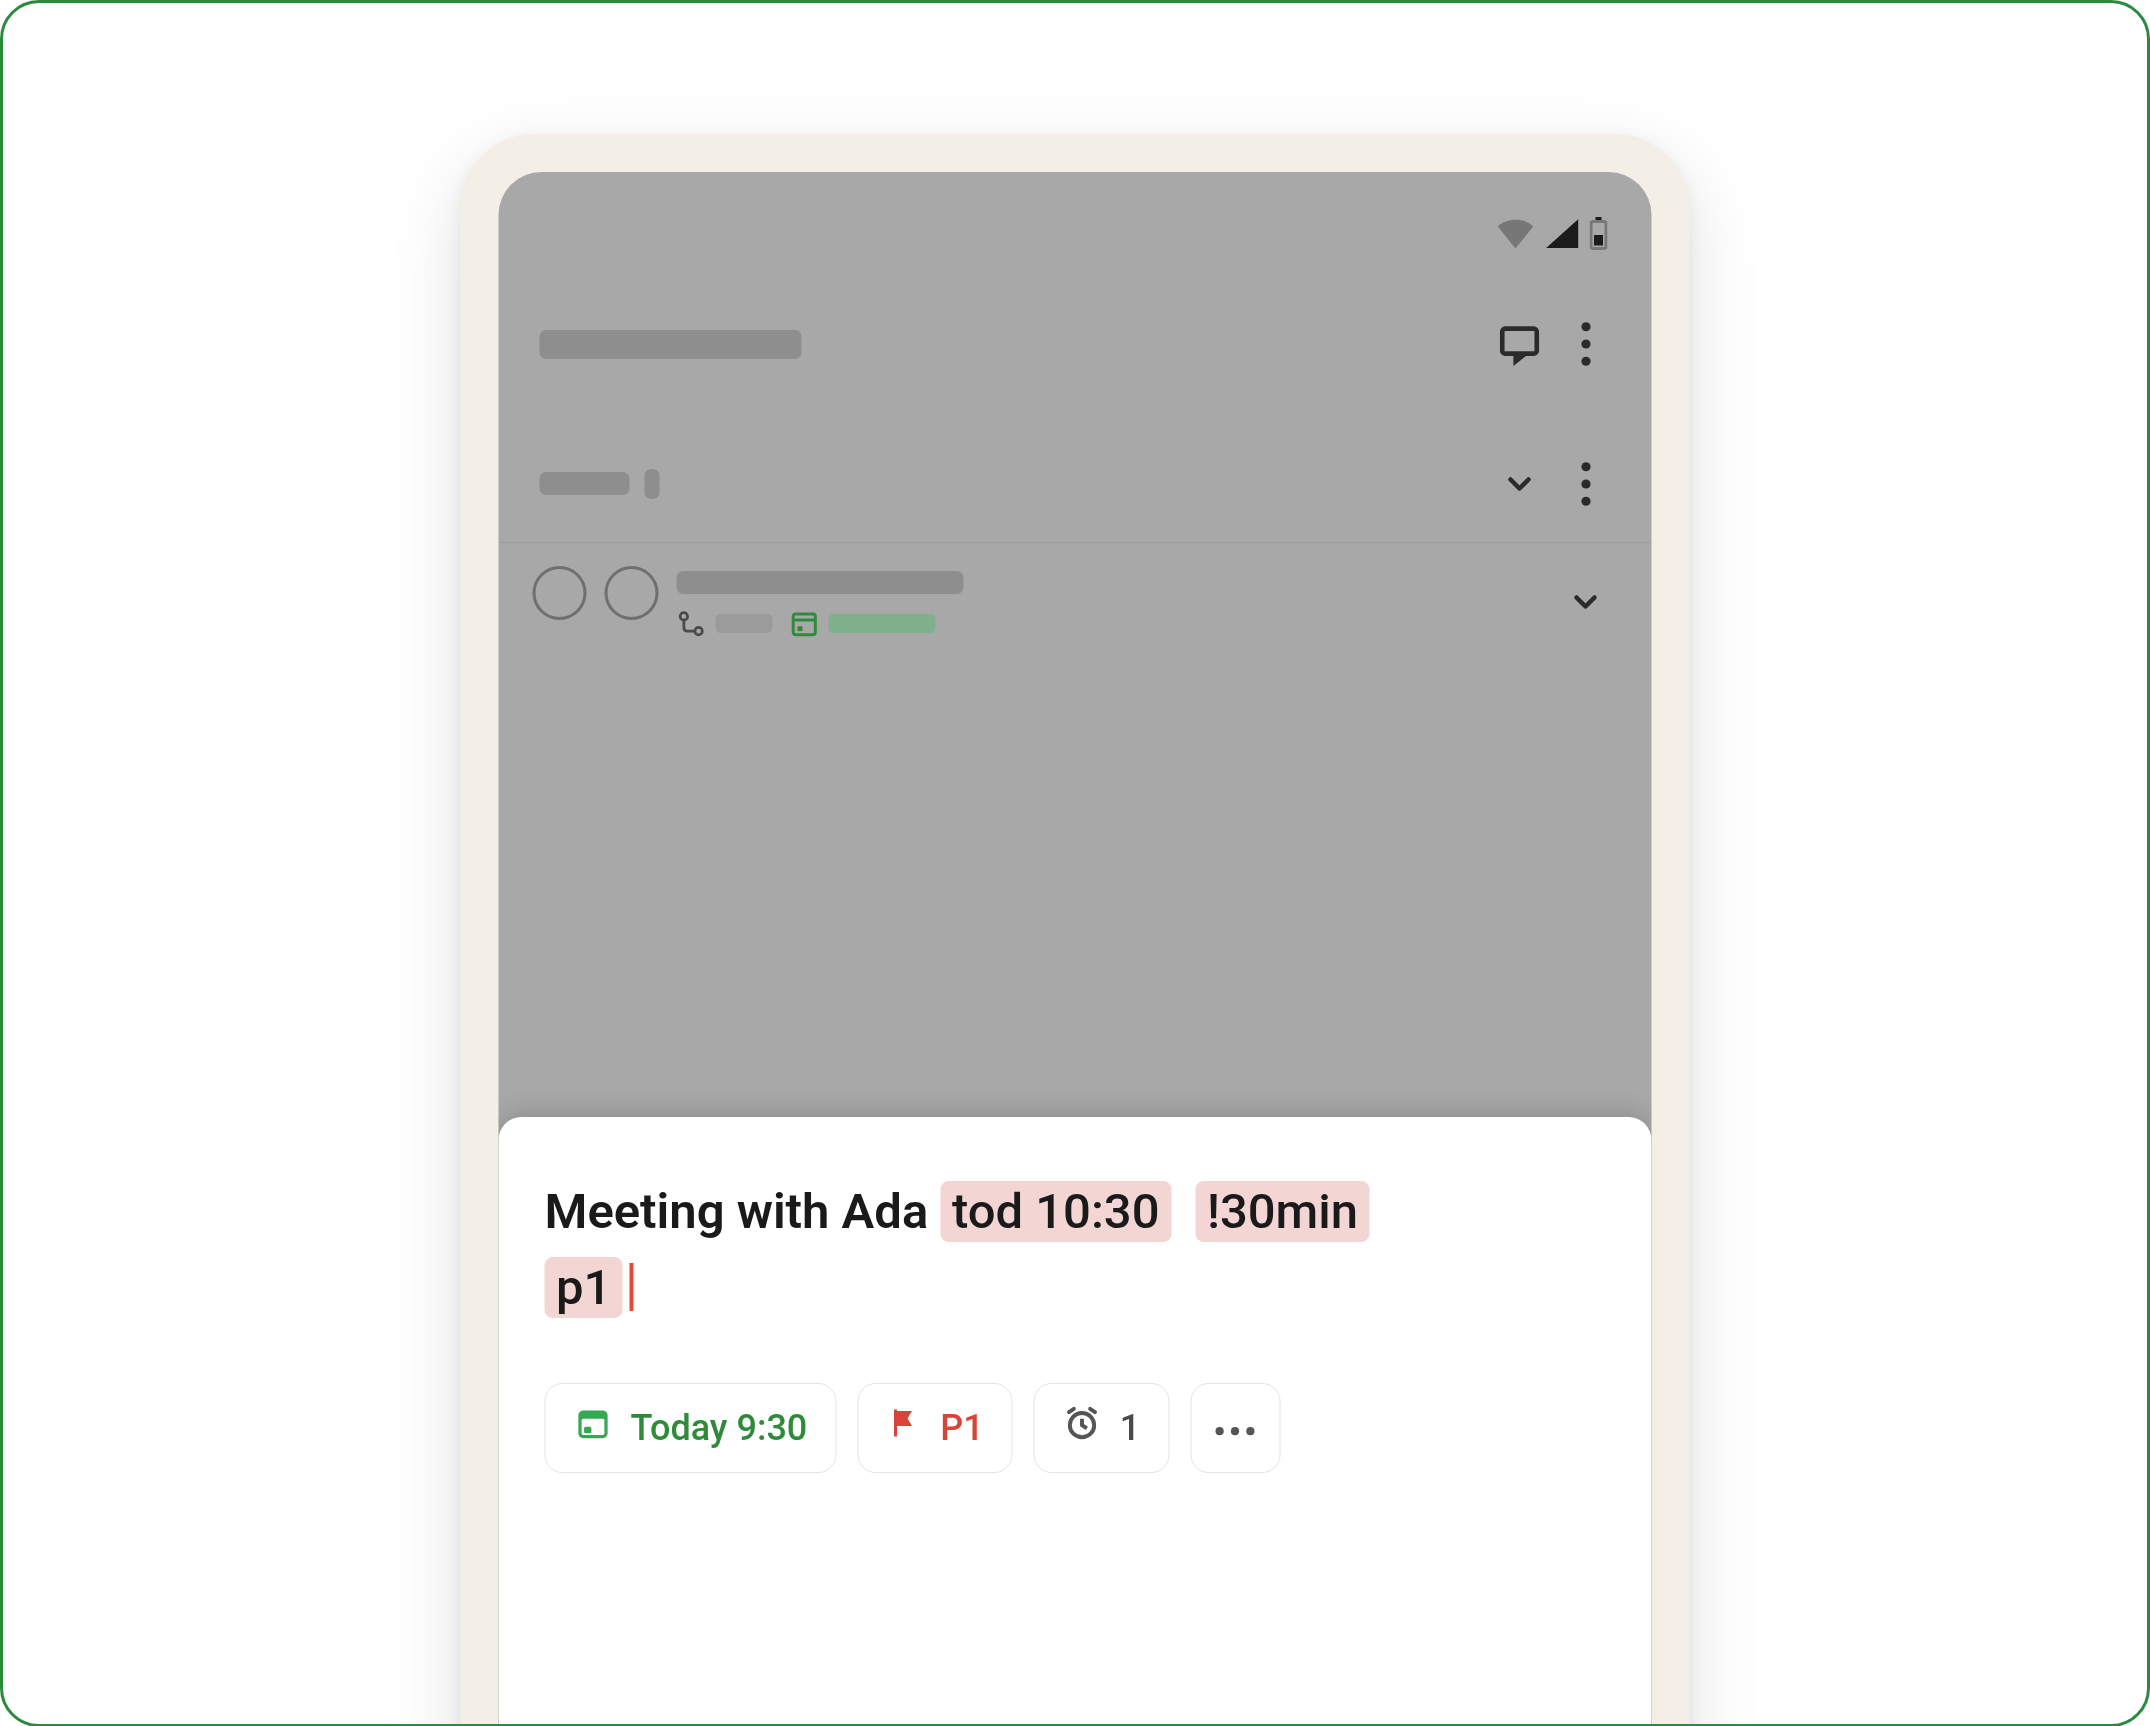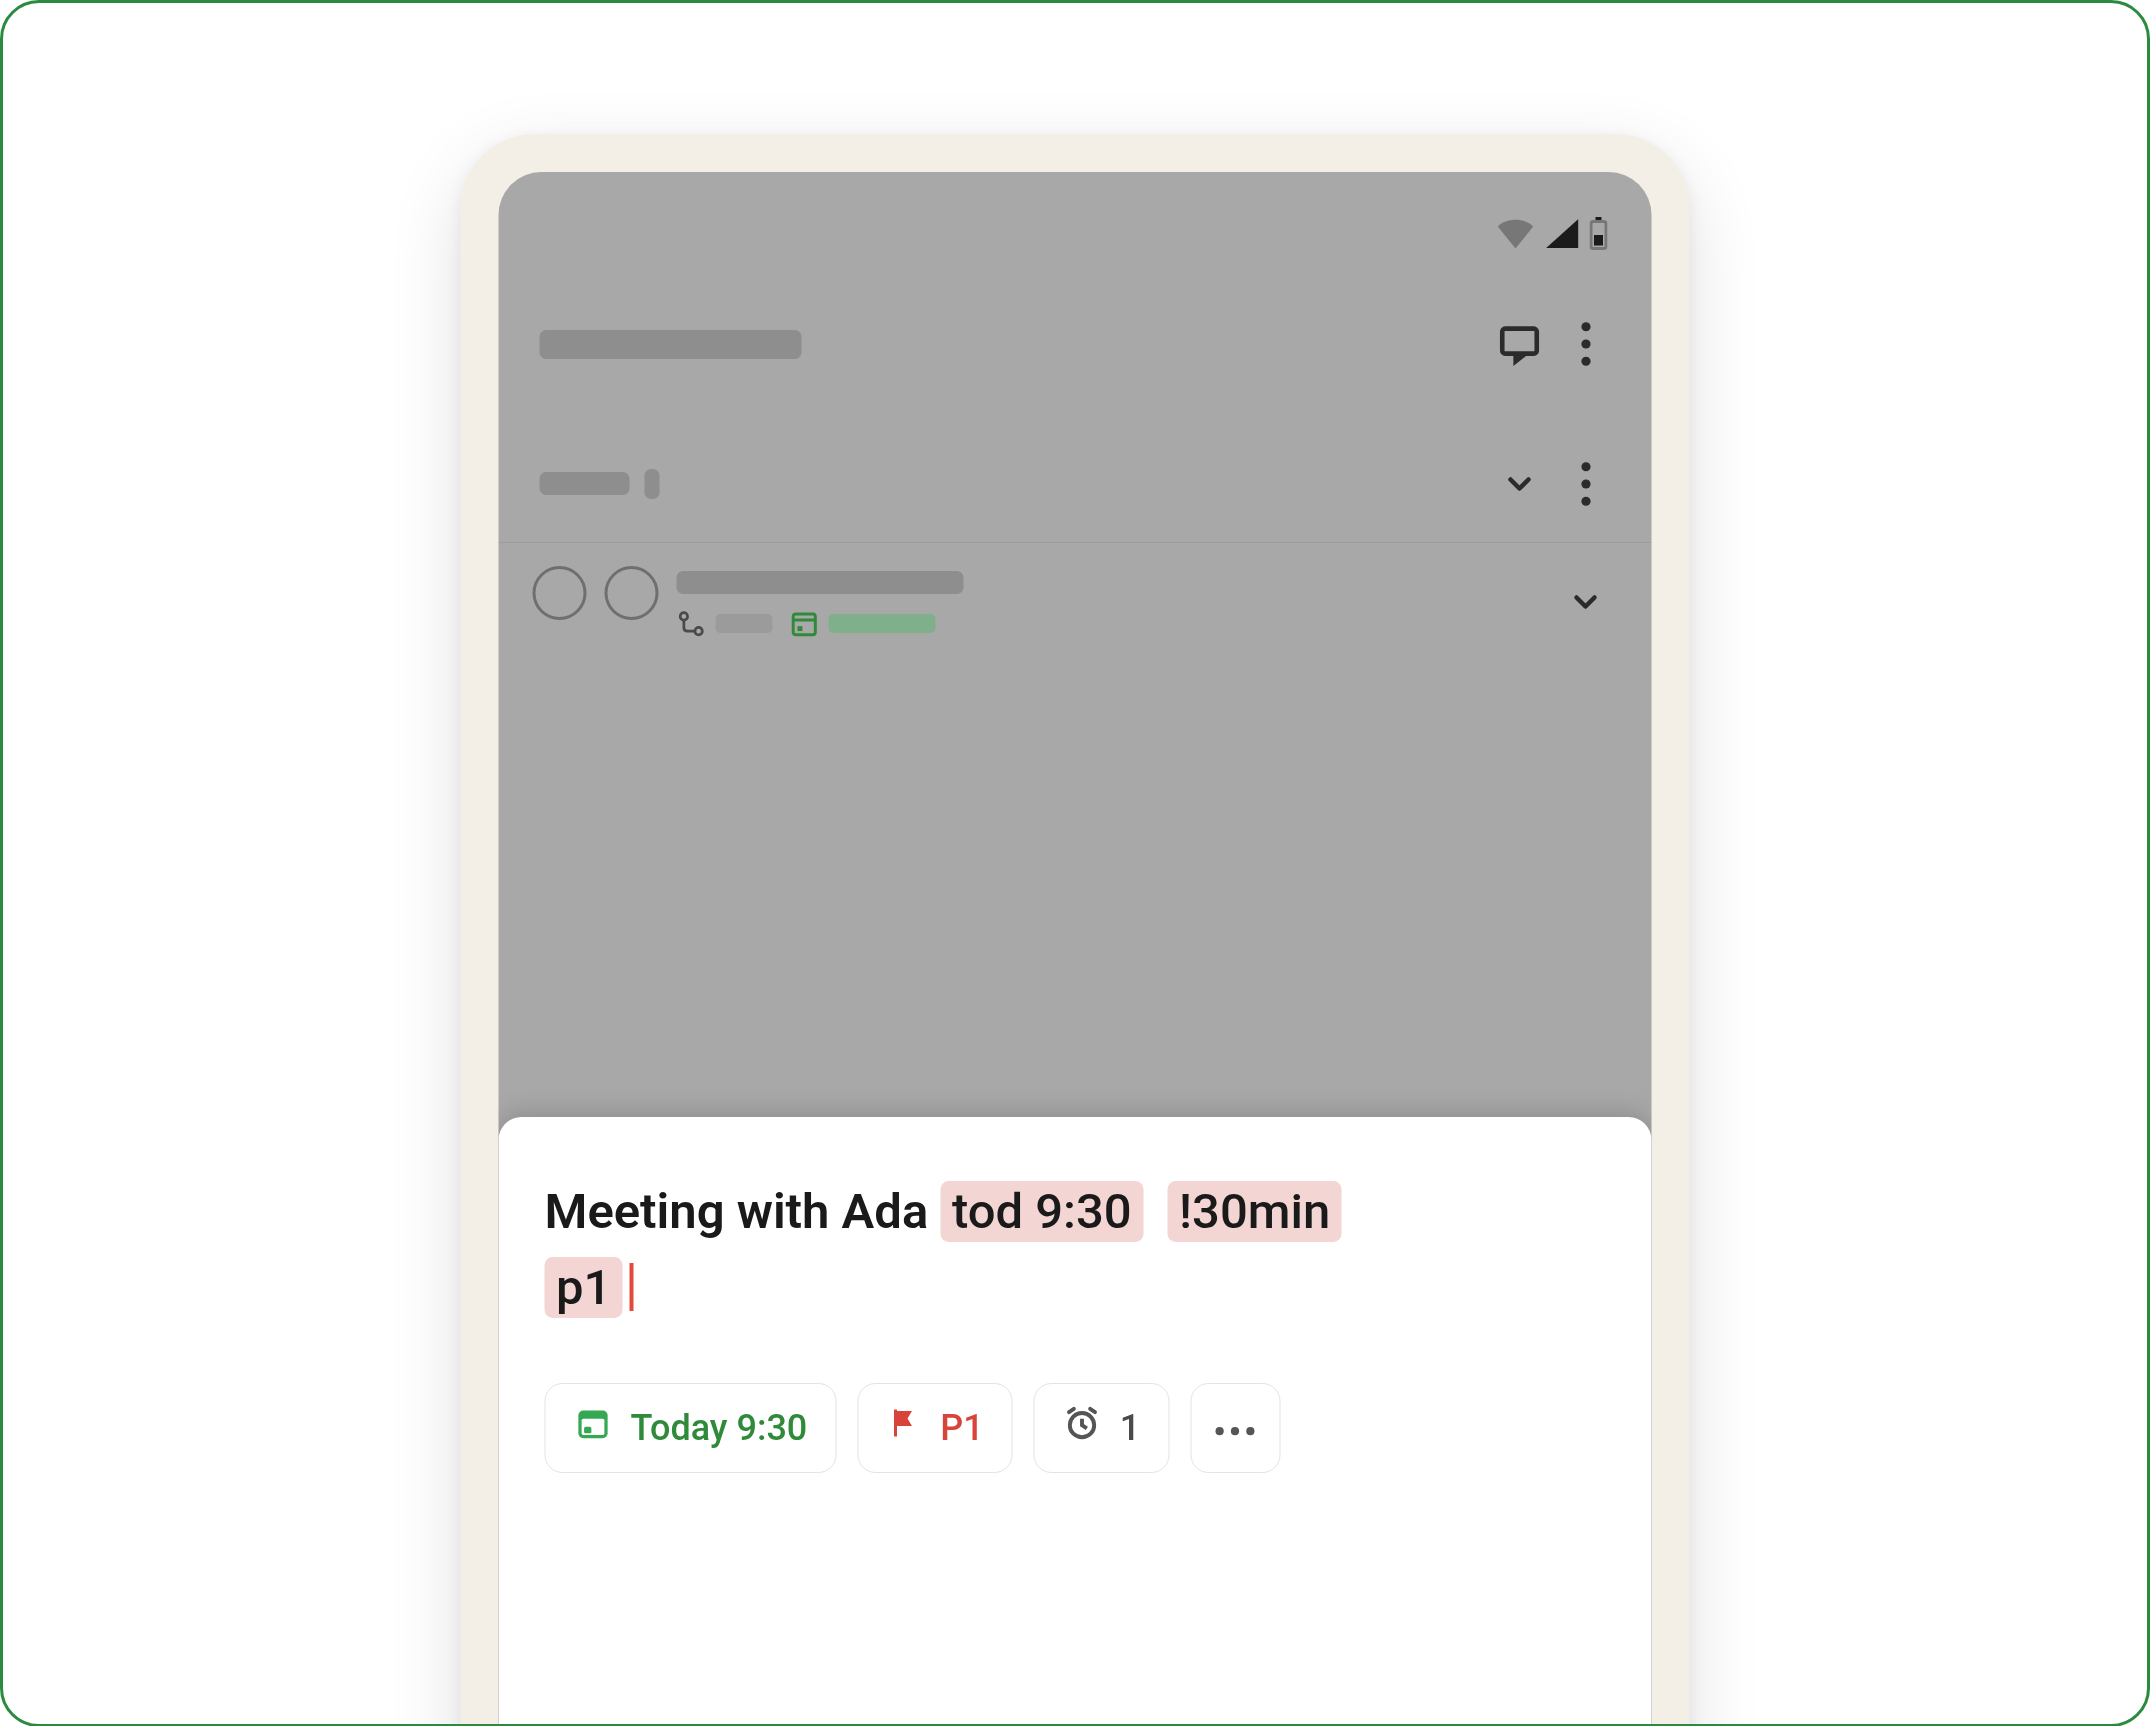--- a/index.html
+++ b/index.html
@@ -246,21 +246,21 @@
         <div class="icon-btn" style="align-self:center">
           <svg width="36" height="36" viewBox="0 0 24 24" fill="none" stroke="#2b2b2b" stroke-width="3" stroke-linecap="round" stroke-linejoin="round">
               <polyline points="6 9 12 15 18 9"></polyline>
             </svg>
         </div>
       </div>
 
       <div class="sheet">
         <div class="sheet-body">
           <div class="title-line">
-            <span>Meeting with Ada </span><span class="hl">tod 9:30</span>&nbsp;&nbsp;<span class="hl">!30min</span><br><span class="hl">p1</span><span class="cursor"></span>
+            <span>Meeting with Ada </span><span class="hl">tod 10:30</span>&nbsp;&nbsp;<span class="hl">!30min</span><br><span class="hl">p1</span><span class="cursor"></span>
           </div>
 
           <div class="chips">
             <div class="chip date">
               <span>
                 <svg width="39" height="39" viewBox="0 0 24 24">
                     <rect x="3" y="4" width="18" height="17" rx="3" fill="#34a853"></rect>
                     <rect x="5" y="9" width="14" height="10" rx="1" fill="#fff"></rect>
                     <rect x="6.5" y="14" width="4.5" height="4" rx="1" fill="#34a853"></rect>
                   </svg>

